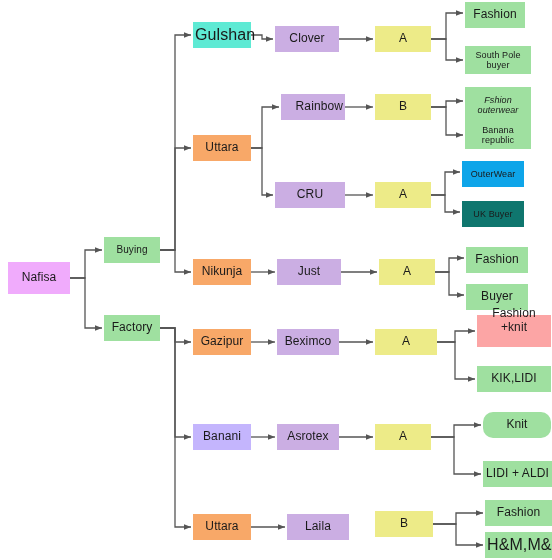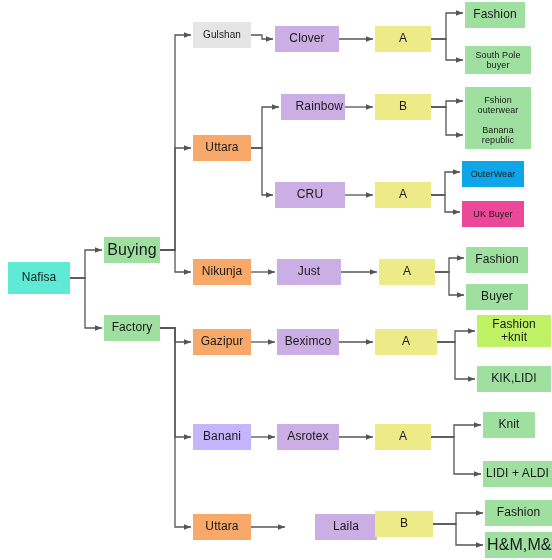--- a/index.html
+++ b/index.html
@@ -81,30 +81,30 @@
       <path d="M 435 272 L 449 272 L 449 258 L 464 258" fill="none" stroke="#555555" stroke-width="1.3" marker-end="url(#arw)"></path>
       <path d="M 435 272 L 449 272 L 449 295 L 464 295" fill="none" stroke="#555555" stroke-width="1.3" marker-end="url(#arw)"></path>
       <path d="M 437 342 L 455 342 L 455 331 L 475 331" fill="none" stroke="#555555" stroke-width="1.3" marker-end="url(#arw)"></path>
       <path d="M 437 342 L 455 342 L 455 379 L 475 379" fill="none" stroke="#555555" stroke-width="1.3" marker-end="url(#arw)"></path>
       <path d="M 431 437 L 454 437 L 454 425 L 481 425" fill="none" stroke="#555555" stroke-width="1.3" marker-end="url(#arw)"></path>
       <path d="M 431 437 L 454 437 L 454 474 L 481 474" fill="none" stroke="#555555" stroke-width="1.3" marker-end="url(#arw)"></path>
       <path d="M 433 524 L 456 524 L 456 513 L 483 513" fill="none" stroke="#555555" stroke-width="1.3" marker-end="url(#arw)"></path>
       <path d="M 433 524 L 456 524 L 456 545 L 483 545" fill="none" stroke="#555555" stroke-width="1.3" marker-end="url(#arw)"></path>
     </svg>
   <div id="nodes">
-      <div class="node" style="left: 8px; top: 262px; width: 62px; height: 32px; background: #5eead4; font-size: 12px; color: rgb(26, 26, 26);">
+      <div class="node" style="left: 8px; top: 262px; width: 62px; height: 32px; background: #f0abfc; font-size: 12px; color: rgb(26, 26, 26);">
         <span>Nafisa</span>
       </div>
-      <div class="node" style="left: 104px; top: 237px; width: 56px; height: 26px; background: rgb(159, 224, 160); font-size: 16px; color: rgb(26, 26, 26);">
+      <div class="node" style="left: 104px; top: 237px; width: 56px; height: 26px; background: rgb(159, 224, 160); font-size: 10px; color: rgb(26, 26, 26);">
         <span>Buying</span>
       </div>
       <div class="node" style="left: 104px; top: 315px; width: 56px; height: 26px; background: rgb(159, 224, 160); font-size: 12px; color: rgb(26, 26, 26);">
         <span>Factory</span>
       </div>
-      <div class="node" style="left: 193px; top: 22px; width: 58px; height: 26px; background: #e5e5e5; font-size: 10px; color: rgb(26, 26, 26);">
+      <div class="node" style="left: 193px; top: 22px; width: 58px; height: 26px; background: #5eead4; font-size: 16px; color: rgb(26, 26, 26);">
         <span>Gulshan</span>
       </div>
       <div class="node" style="left: 193px; top: 135px; width: 58px; height: 26px; background: rgb(248, 168, 104); font-size: 12px; color: rgb(26, 26, 26);">
         <span>Uttara</span>
       </div>
       <div class="node" style="left: 193px; top: 259px; width: 58px; height: 26px; background: rgb(248, 168, 104); font-size: 12px; color: rgb(26, 26, 26);">
         <span>Nikunja</span>
       </div>
       <div class="node" style="left: 193px; top: 329px; width: 58px; height: 26px; background: rgb(248, 168, 104); font-size: 12px; color: rgb(26, 26, 26);">
         <span>Gazipur</span>
@@ -126,21 +126,21 @@
       </div>
       <div class="node" style="left: 277px; top: 259px; width: 64px; height: 26px; background: rgb(203, 174, 227); font-size: 12px; color: rgb(26, 26, 26);">
         <span>Just</span>
       </div>
       <div class="node" style="left: 277px; top: 329px; width: 62px; height: 26px; background: rgb(203, 174, 227); font-size: 12px; color: rgb(26, 26, 26);">
         <span>Beximco</span>
       </div>
       <div class="node" style="left: 277px; top: 424px; width: 62px; height: 26px; background: rgb(203, 174, 227); font-size: 12px; color: rgb(26, 26, 26);">
         <span>Asrotex</span>
       </div>
-      <div class="node" style="left: 287px; top: 514px; width: 62px; height: 26px; background: rgb(203, 174, 227); font-size: 12px; color: rgb(26, 26, 26); margin-left: 28px;">
+      <div class="node" style="left: 287px; top: 514px; width: 62px; height: 26px; background: rgb(203, 174, 227); font-size: 12px; color: rgb(26, 26, 26);">
         <span>Laila</span>
       </div>
       <div class="node" style="left: 375px; top: 26px; width: 56px; height: 26px; background: rgb(237, 235, 136); font-size: 12px; color: rgb(26, 26, 26);">
         <span>A</span>
       </div>
       <div class="node" style="left: 375px; top: 94px; width: 56px; height: 26px; background: rgb(237, 235, 136); font-size: 12px; color: rgb(26, 26, 26);">
         <span>B</span>
       </div>
       <div class="node" style="left: 375px; top: 182px; width: 56px; height: 26px; background: rgb(237, 235, 136); font-size: 12px; color: rgb(26, 26, 26);">
         <span>A</span>
@@ -156,45 +156,45 @@
       </div>
       <div class="node" style="left: 375px; top: 511px; width: 58px; height: 26px; background: rgb(237, 235, 136); font-size: 12px; color: rgb(26, 26, 26);">
         <span>B</span>
       </div>
       <div class="node" style="left: 465px; top: 2px; width: 60px; height: 22px; background: rgb(159, 224, 160); font-size: 12px; color: rgb(26, 26, 26);">
         <span>Fashion</span>
       </div>
       <div class="node" style="left: 465px; top: 46px; width: 66px; height: 28px; background: rgb(159, 224, 160); font-size: 9px; color: rgb(26, 26, 26);">
         <span>South Pole buyer</span>
       </div>
-      <div class="node" style="left: 465px; top: 87px; width: 66px; height: 36px; background: rgb(159, 224, 160); font-size: 9px; color: rgb(26, 26, 26);">
+      <div class="node" style="left: 465px; top: 87px; width: 66px; height: 36px; background: rgb(159, 224, 160); font-size: 9px; color: rgb(26, 26, 26); font-style: italic;">
         <span>Fshion outerwear</span>
       </div>
       <div class="node" style="left: 465px; top: 121px; width: 66px; height: 28px; background: rgb(159, 224, 160); font-size: 9px; color: rgb(26, 26, 26);">
         <span>Banana republic</span>
       </div>
       <div class="node" style="left: 462px; top: 161px; width: 62px; height: 22px; background: #0ea5e9; font-size: 9px; color: rgb(26, 26, 26);">
         <span>OuterWear</span>
       </div>
-      <div class="node" style="left: 462px; top: 201px; width: 62px; height: 22px; background: #ec4899; font-size: 9px; color: rgb(26, 26, 26);">
+      <div class="node" style="left: 462px; top: 201px; width: 62px; height: 22px; background: #0f766e; font-size: 9px; color: rgb(26, 26, 26);">
         <span>UK Buyer</span>
       </div>
       <div class="node" style="left: 466px; top: 247px; width: 62px; height: 22px; background: rgb(159, 224, 160); font-size: 12px; color: rgb(26, 26, 26);">
         <span>Fashion</span>
       </div>
       <div class="node" style="left: 466px; top: 284px; width: 62px; height: 22px; background: rgb(159, 224, 160); font-size: 12px; color: rgb(26, 26, 26);">
         <span>Buyer</span>
       </div>
-      <div class="node" style="left: 477px; top: 315px; width: 74px; height: 32px; background: #bef264; font-size: 12px; color: rgb(26, 26, 26);">
+      <div class="node" style="left: 477px; top: 315px; width: 74px; height: 32px; background: #fca5a5; font-size: 12px; color: rgb(26, 26, 26); align-items: flex-end;">
         <span>Fashion +knit</span>
       </div>
       <div class="node" style="left: 477px; top: 366px; width: 74px; height: 26px; background: rgb(159, 224, 160); font-size: 12px; color: rgb(26, 26, 26);">
         <span>KIK,LIDI</span>
       </div>
-      <div class="node" style="left: 483px; top: 412px; width: 52px; height: 26px; background: rgb(159, 224, 160); font-size: 12px; color: rgb(26, 26, 26);">
+      <div class="node" style="left: 483px; top: 412px; width: 68px; height: 26px; background: rgb(159, 224, 160); font-size: 12px; color: rgb(26, 26, 26); border-radius: 10px;">
         <span>Knit</span>
       </div>
       <div class="node" style="left: 483px; top: 461px; width: 69px; height: 24px; background: rgb(159, 224, 160); font-size: 12px; color: rgb(26, 26, 26);">
         <span>LIDI + ALDI</span>
       </div>
       <div class="node" style="left: 485px; top: 500px; width: 67px; height: 26px; background: rgb(159, 224, 160); font-size: 12px; color: rgb(26, 26, 26);">
         <span>Fashion</span>
       </div>
       <div class="node" style="left: 485px; top: 532px; width: 67px; height: 26px; background: rgb(159, 224, 160); font-size: 16px; color: rgb(26, 26, 26); align-items: center;">
         <span>H&amp;M,M&amp;S</span>

